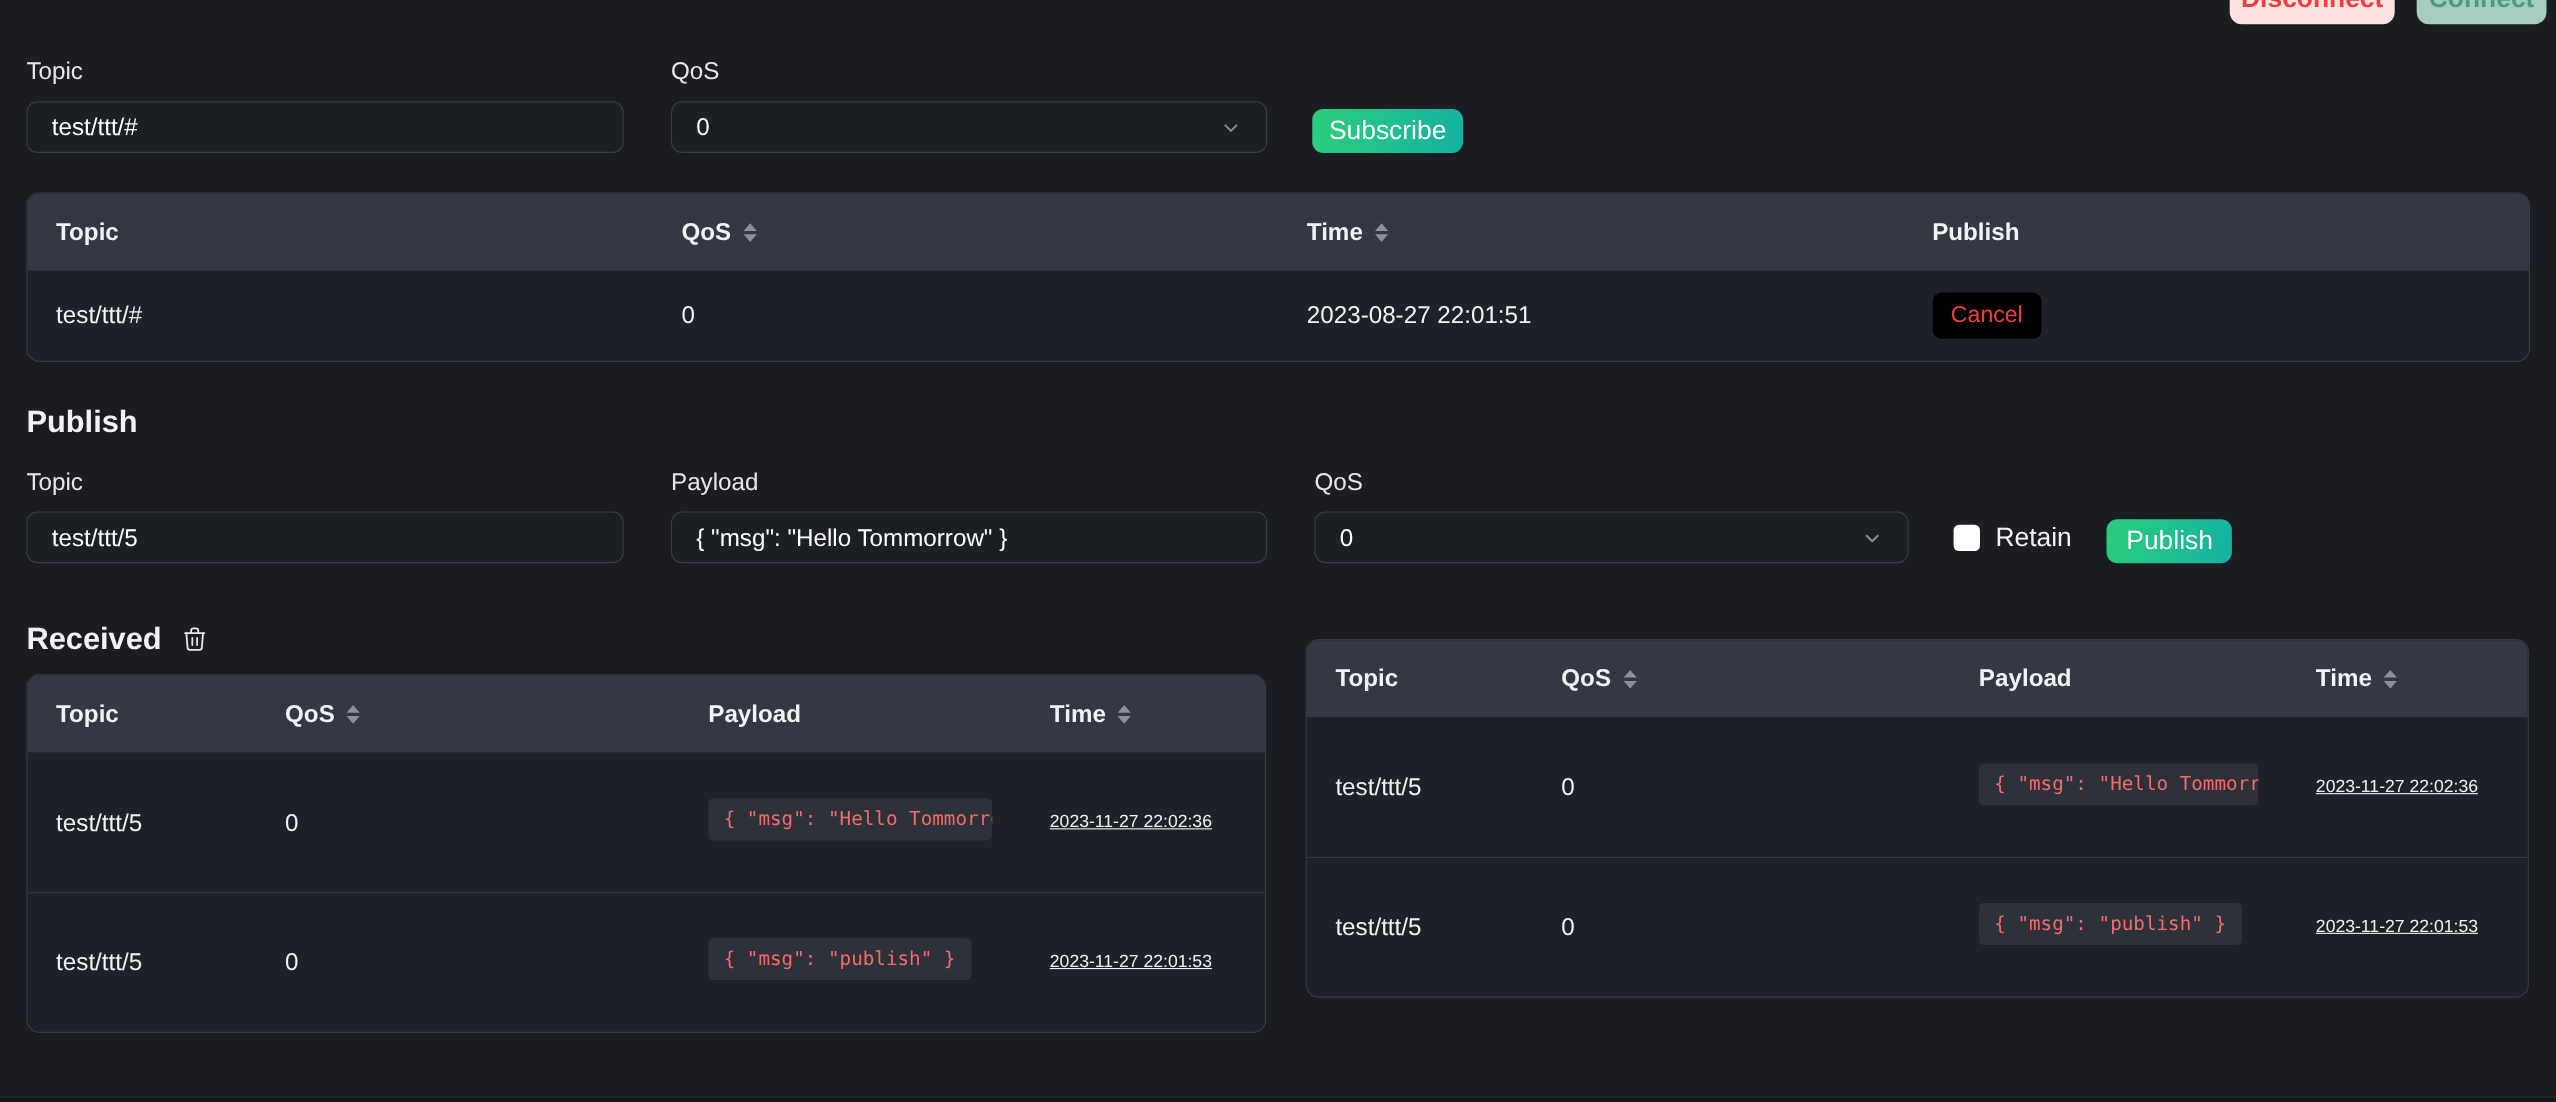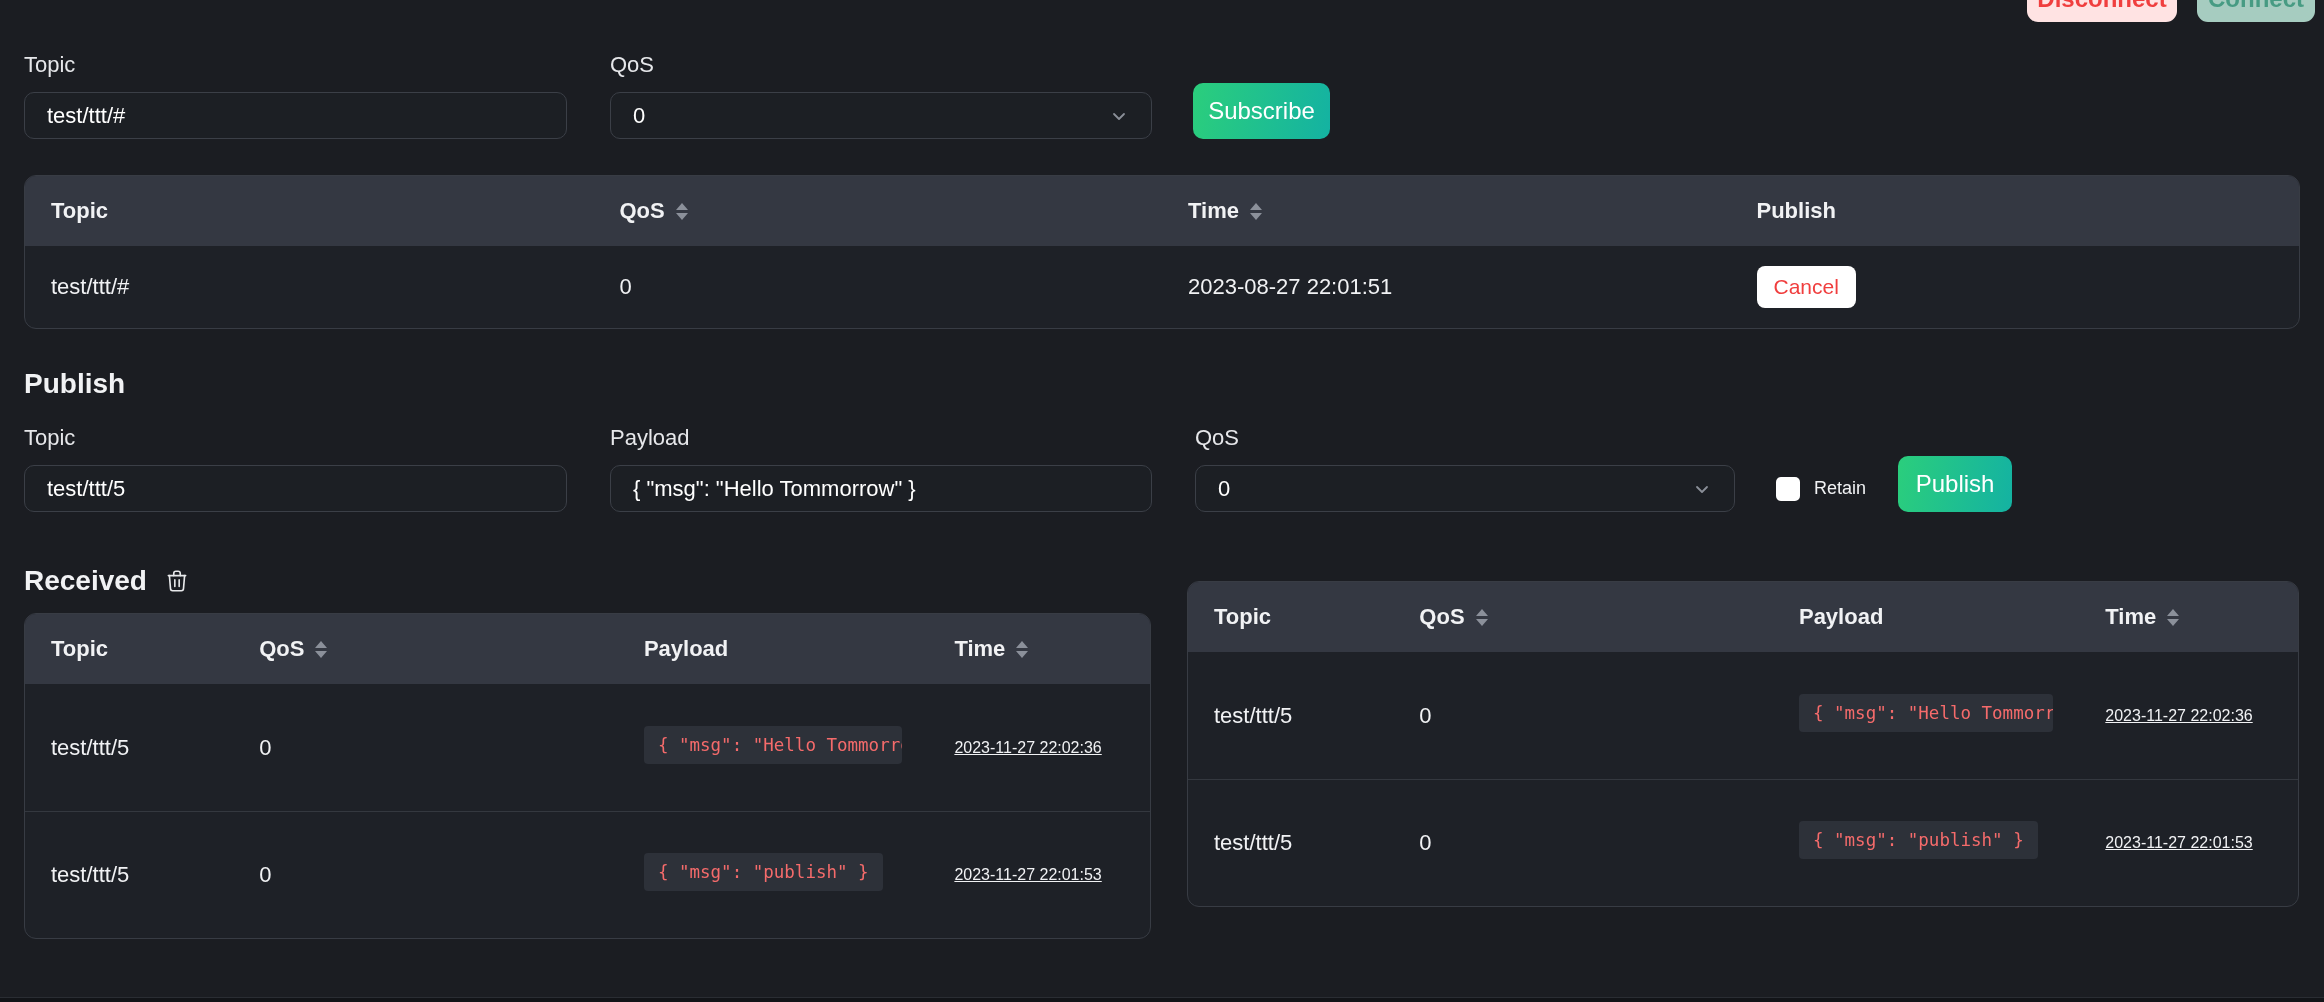--- a/index.html
+++ b/index.html
@@ -38,50 +38,50 @@
     height:47px; width:100%;
     background:#1C1F24; border:1px solid #3B3F47; border-radius:10px;
     color:#FFFFFF; font-size:22px; font-family:inherit;
     padding:0 22px;
   }
   input.control { outline:none; }
   .select { display:flex; align-items:center; justify-content:space-between; cursor:pointer; }
   .chev { flex:0 0 auto; margin-left:12px; }
 
   .btn-accent {
-    border:none; border-radius:10px; height:56px;
+    border:none; border-radius:10px; height:40px;
     background:linear-gradient(100deg,#2BCE7C 0%,#14B2A2 100%);
     color:#fff; font-size:24px; font-family:inherit; font-weight:400;
     cursor:pointer;
   }
   .btn-subscribe { width:137px; margin-left:41px; }
   .btn-publish   { width:114px; margin-left:32px; }
 
   .retain-group { display:flex; align-items:center; margin-left:41px; height:47px; }
   .checkbox { width:24px; height:24px; background:#FFFFFF; border-radius:5px; cursor:pointer; }
-  .retain-group > label { font-size:18px; margin-left:14px; color:#F1F2F4; }
+  .retain-group > label { font-size:24px; margin-left:14px; color:#F1F2F4; }
 
   
   .table-card {
     border:1px solid #383C44; border-radius:12px; overflow:hidden;
     background:#1E2127; margin-top:36px;
   }
   .thead { display:flex; align-items:center; background:#343842; height:70px; font-size:22px; font-weight:700; }
   .tcell { padding:0 26px; }
   .trow { display:flex; align-items:center; font-size:22px; }
   .sub-row { height:82px; }
   .sub-col { width:25%; }
 
   .hcell { display:flex; align-items:center; }
   .sort { display:inline-flex; flex-direction:column; margin-left:11px; gap:3px; }
   .tri-up { width:0; height:0; border-left:6px solid transparent; border-right:6px solid transparent; border-bottom:7px solid #8B909A; }
   .tri-dn { width:0; height:0; border-left:6px solid transparent; border-right:6px solid transparent; border-top:7px solid #8B909A; }
 
   .btn-cancel {
-    background:#ffffff; color:#F03E3E; border:none; border-radius:8px;
+    background:#000000; color:#F03E3E; border:none; border-radius:8px;
     font-size:21px; font-family:inherit; padding:9px 17px; cursor:pointer;
   }
 
   
   .bottom { display:flex; gap:36px; margin-top:53px; }
   .panel-received  { width:1127px; }
   .panel-published { width:1112px; }
   .panel-head { display:flex; align-items:center; gap:17px; }
   .panel-title { font-size:28px; font-weight:700; line-height:32px; }
   .trash-btn { background:none; border:none; padding:0; cursor:pointer; display:flex; align-items:center; }

